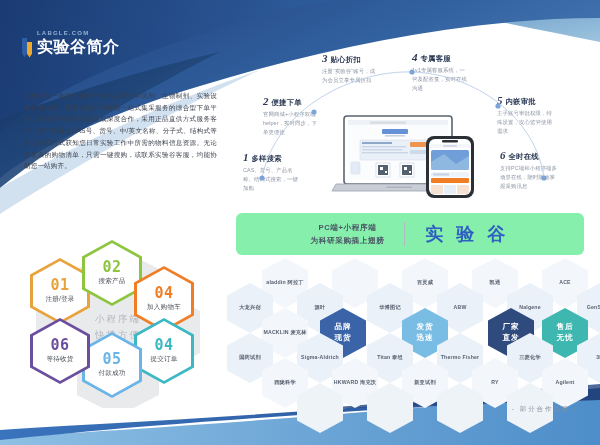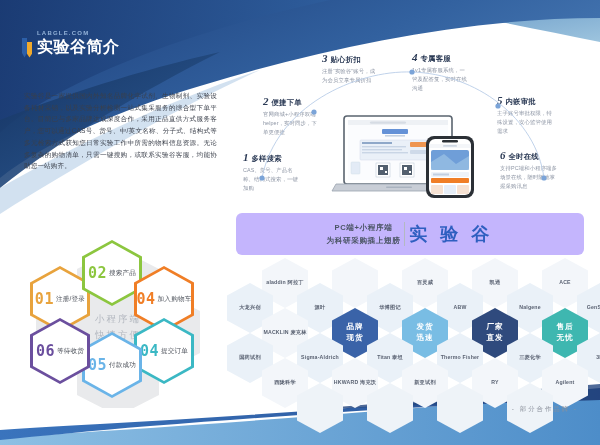--- a/index.html
+++ b/index.html
@@ -68,37 +68,37 @@
   
   #flow { position:absolute; left:18px; top:240px; width:200px; height:175px; }
   .hexwrap { position:absolute; width:60px; height:66px; }
   .hex {
     position:absolute; inset:0;
     clip-path: polygon(50% 0%, 100% 25%, 100% 75%, 50% 100%, 0% 75%, 0% 25%);
   }
   .hex.outer { }
   .hex.inner { inset:3px; background:#ffffff; }
   .hex-label {
-    position:absolute; inset:0; display:flex; flex-direction:row;
+    position:absolute; inset:0; display:flex; flex-direction:column;
     align-items:center; justify-content:center; gap:2px;
   }
   .hex-num { font-size:15px; font-weight:700; letter-spacing:0.5px; line-height:1;
              font-family:"DejaVu Sans Mono", monospace; }
   .hex-txt { font-size:6.6px; color:#4a4f58; letter-spacing:0.2px; font-weight:500; }
   #flow-center {
     position:absolute; left:52px; top:58px; width:96px; height:58px;
     display:flex; flex-direction:column; align-items:center; justify-content:center;
     gap:3px; font-size:9.5px; color:#b2b7bf; letter-spacing:2px; font-weight:500;
   }
 
   
   #banner {
     position:absolute; left:236px; top:213px; width:348px; height:42px;
-    background:#c4b5fd; border-radius:6px;
-    display:flex; align-items:center; justify-content:center; gap:4px;
+    background:#86efac; border-radius:6px;
+    display:flex; align-items:center; justify-content:center; gap:20px;
   }
   #banner-left { font-size:7.6px; line-height:1.75; color:#4b5565; text-align:center; letter-spacing:0.6px; font-weight:600;}
   #banner-div { width:1px; height:24px; background:#b3b9c2; }
   #banner-brand { font-size:18px; font-weight:700; color:#2f5fc0; letter-spacing:4px; }
 
   
   #logogrid { position:absolute; left:236px; top:258px; width:360px; height:150px; }
   .lg { position:absolute; width:46px; height:50px;
         clip-path: polygon(50% 0%, 100% 25%, 100% 75%, 50% 100%, 0% 75%, 0% 25%);
         display:flex; align-items:center; justify-content:center;
@@ -307,21 +307,21 @@
         <polygon points="92,128 104,122 104,125 112,125 112,131 104,131 104,134" transform="rotate(150 102 128)"></polygon>
         <polygon points="42,126 54,120 54,123 62,123 62,129 54,129 54,132" transform="rotate(-150 52 126)"></polygon>
       </g>
     </svg>
 
     <div id="flow-center">
       <span>小程序端</span>
       <span>快捷方便</span>
     </div>
 
-    <div class="hexwrap" style="left:12px; top:26px;padding-left:18px;">
+    <div class="hexwrap" style="left:12px; top:18px;padding-left:18px;">
       <div class="hex outer" style="background:#e8a33d"></div>
       <div class="hex inner"></div>
       <div class="hex-label">
         <span class="hex-num" style="color:#e8a33d">01</span>
         <span class="hex-txt">注册/登录</span>
       </div>
     </div>
 
     <div class="hexwrap" style="left:64px; top:0px;">
       <div class="hex outer" style="background:#8cc63f"></div>
@@ -409,29 +409,29 @@
     <div class="lg pale2" style="left:271px; top:25px;">
       <span class="lg-brand">Nalgene</span>
       </div>
     <div class="lg pale2" style="left:341px; top:25px;">
       <span class="lg-brand">GenScript</span>
       </div>
 
     <div class="lg pale" style="left:26px;  top:50px;">
       <span class="lg-brand">MACKLIN 麦克林</span>
       </div>
-    <div class="lg navy" style="left:96px;  top:50px;">
+    <div class="lg navy" style="left:84px;  top:50px;">
       <span class="lg-claim" style="white-space:pre-line">品牌
 现货</span>
       </div>
     <div class="lg sky" style="left:166px; top:50px;">
       <span class="lg-claim" style="white-space:pre-line">发货
 迅速</span>
       </div>
-    <div class="lg navy2" style="left:236px; top:50px;text-align:center;">
+    <div class="lg navy2" style="left:252px; top:50px;text-align:center;">
       <span class="lg-claim" style="white-space:pre-line">厂家
 直发</span>
       </div>
     <div class="lg teal" style="left:306px; top:50px;">
       <span class="lg-claim" style="white-space:pre-line">售后
 无忧</span>
       </div>
 
     <div class="lg pale2" style="left:-9px; top:75px;">
       <span class="lg-brand">国药试剂</span>

